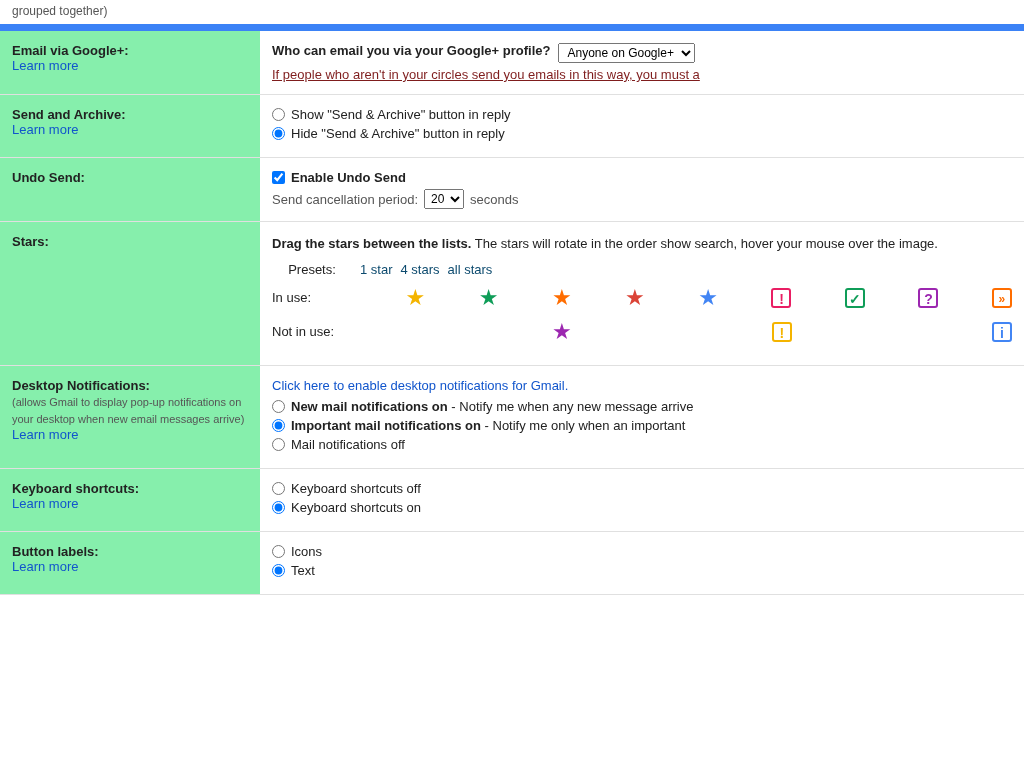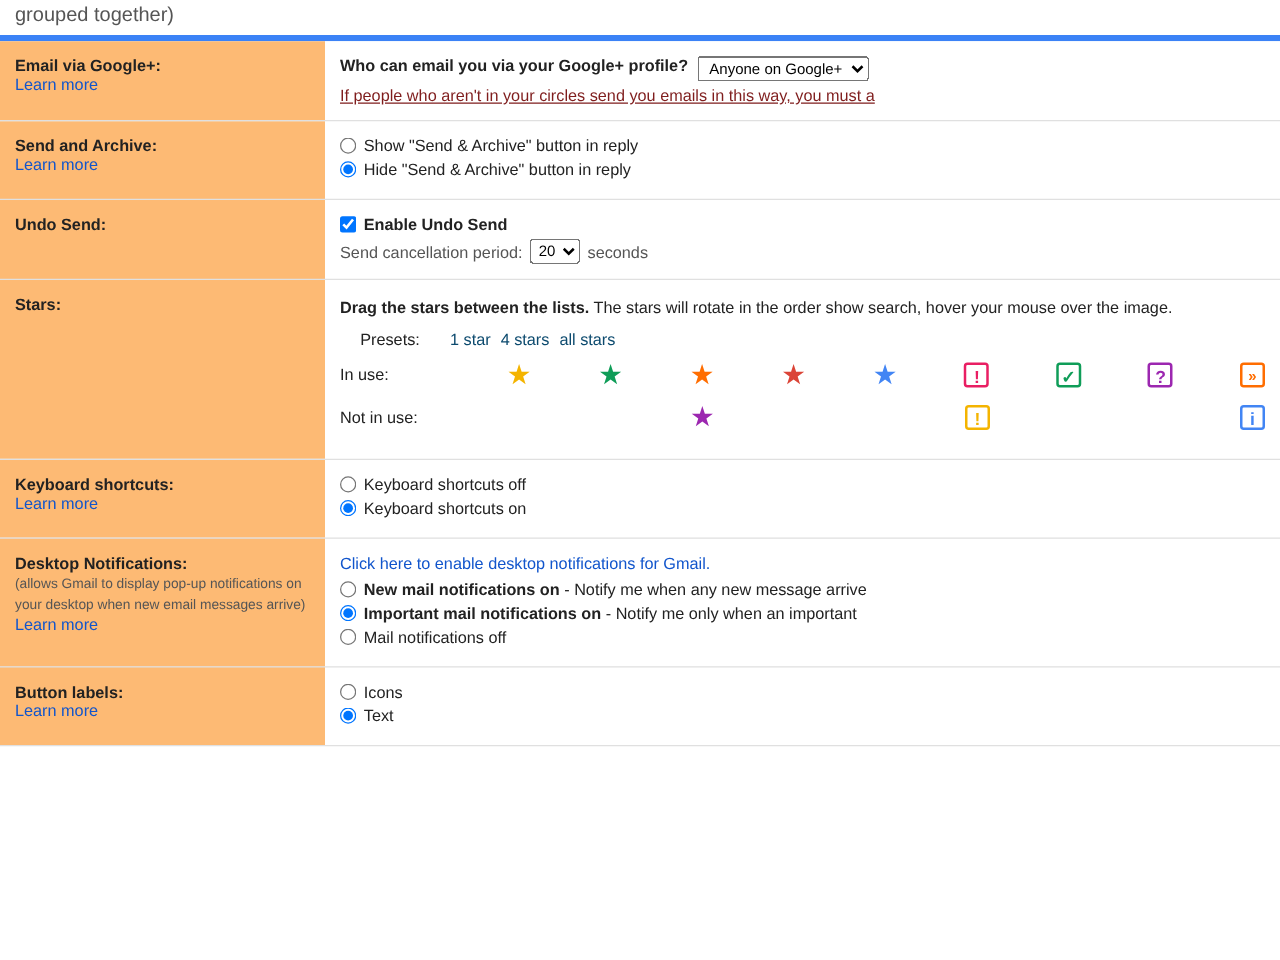--- a/index.html
+++ b/index.html
@@ -10,39 +10,39 @@
       color: #222;
     }
     .page-container {
       background: #fff;
       width: 1024px;
       min-height: 768px;
       overflow: hidden;
     }
     .top-label {
       padding: 4px 12px 6px 12px;
-      font-size: 16px;
+      font-size: 12px;
       color: #555;
-      border-bottom: 5px solid #3b82f6;
+      border-bottom: 7px solid #3b82f6;
     }
     .settings-table {
       width: 100%;
       border-collapse: collapse;
     }
     .settings-table tr {
       border-bottom: 1px solid #e0e0e0;
     }
     .settings-table td {
       padding: 12px 12px;
       vertical-align: top;
     }
     .label-cell {
       width: 260px;
       min-width: 200px;
-      background: #fdba74;
+      background: #86efac;
       padding-right: 20px;
     }
     .label-cell .section-title {
       font-weight: bold;
       font-size: 13px;
     }
     .label-cell .learn-more {
       color: #1155cc;
       text-decoration: none;
       font-size: 13px;
@@ -336,37 +336,20 @@
           <span class="stars-row-label">Not in use:</span>
           <span class="star-icon star-purple" title="Purple star">★</span>
           <span class="exclaim-yellow" title="Yellow exclamation">!</span>
           <span class="info-blue" title="Blue info">i</span>
         </div>
       </td>
     </tr>
 
     <tr>
       <td class="label-cell">
-        <div class="section-title">Keyboard shortcuts:</div>
-        <a class="learn-more">Learn more</a>
-      </td>
-      <td class="content-cell">
-        <div class="radio-option">
-          <input type="radio" name="keyboard_shortcuts" id="kb_off" style="">
-          <label for="kb_off">Keyboard shortcuts off</label>
-        </div>
-        <div class="radio-option">
-          <input type="radio" name="keyboard_shortcuts" id="kb_on" checked="" style="">
-          <label for="kb_on">Keyboard shortcuts on</label>
-        </div>
-      </td>
-    </tr>
-
-    <tr>
-      <td class="label-cell">
         <div class="section-title">Desktop Notifications:</div>
         <div class="sub-desc">(allows Gmail to display pop-up notifications on</div>
         <div class="sub-desc">your desktop when new email messages arrive)</div>
         <a class="learn-more">Learn more</a>
       </td>
       <td class="content-cell">
         <a class="notif-link">Click here to enable desktop notifications for Gmail.</a>
         <div class="radio-option">
           <input type="radio" name="notifications" id="notif_new" style="">
           <label for="notif_new">
@@ -381,20 +364,37 @@
         </div>
         <div class="radio-option">
           <input type="radio" name="notifications" id="notif_off" style="">
           <label for="notif_off">Mail notifications off</label>
         </div>
       </td>
     </tr>
 
     <tr>
       <td class="label-cell">
+        <div class="section-title">Keyboard shortcuts:</div>
+        <a class="learn-more">Learn more</a>
+      </td>
+      <td class="content-cell">
+        <div class="radio-option">
+          <input type="radio" name="keyboard_shortcuts" id="kb_off" style="">
+          <label for="kb_off">Keyboard shortcuts off</label>
+        </div>
+        <div class="radio-option">
+          <input type="radio" name="keyboard_shortcuts" id="kb_on" checked="" style="">
+          <label for="kb_on">Keyboard shortcuts on</label>
+        </div>
+      </td>
+    </tr>
+
+    <tr>
+      <td class="label-cell">
         <div class="section-title">Button labels:</div>
         <a class="learn-more">Learn more</a>
       </td>
       <td class="content-cell">
         <div class="radio-option">
           <input type="radio" name="button_labels" id="bl_icons" style="">
           <label for="bl_icons">Icons</label>
         </div>
         <div class="radio-option">
           <input type="radio" name="button_labels" id="bl_text" checked="" style="">

